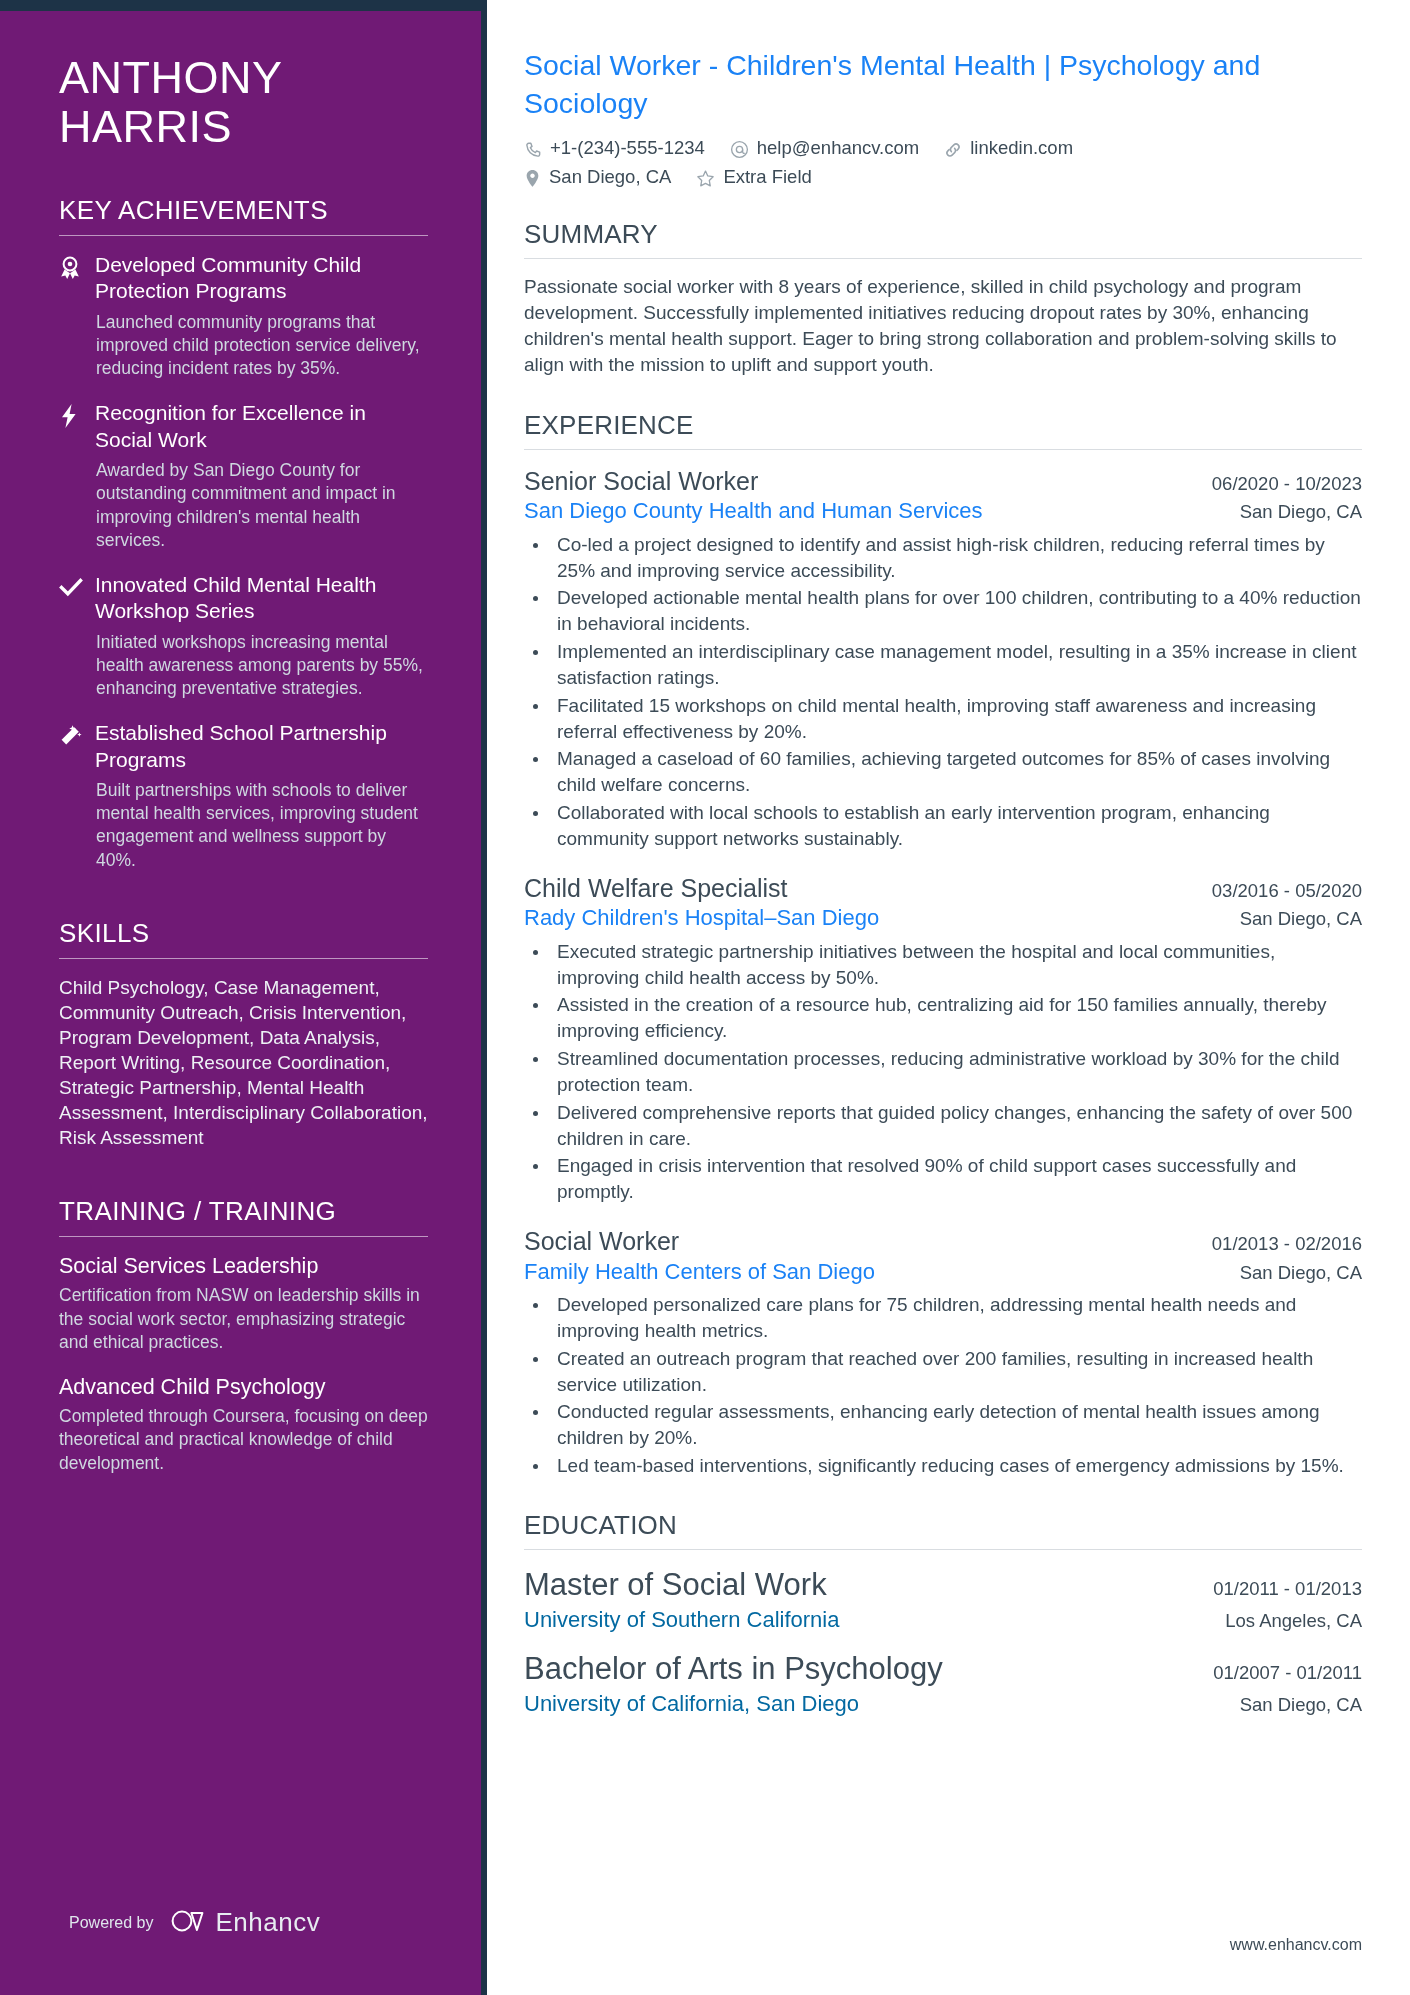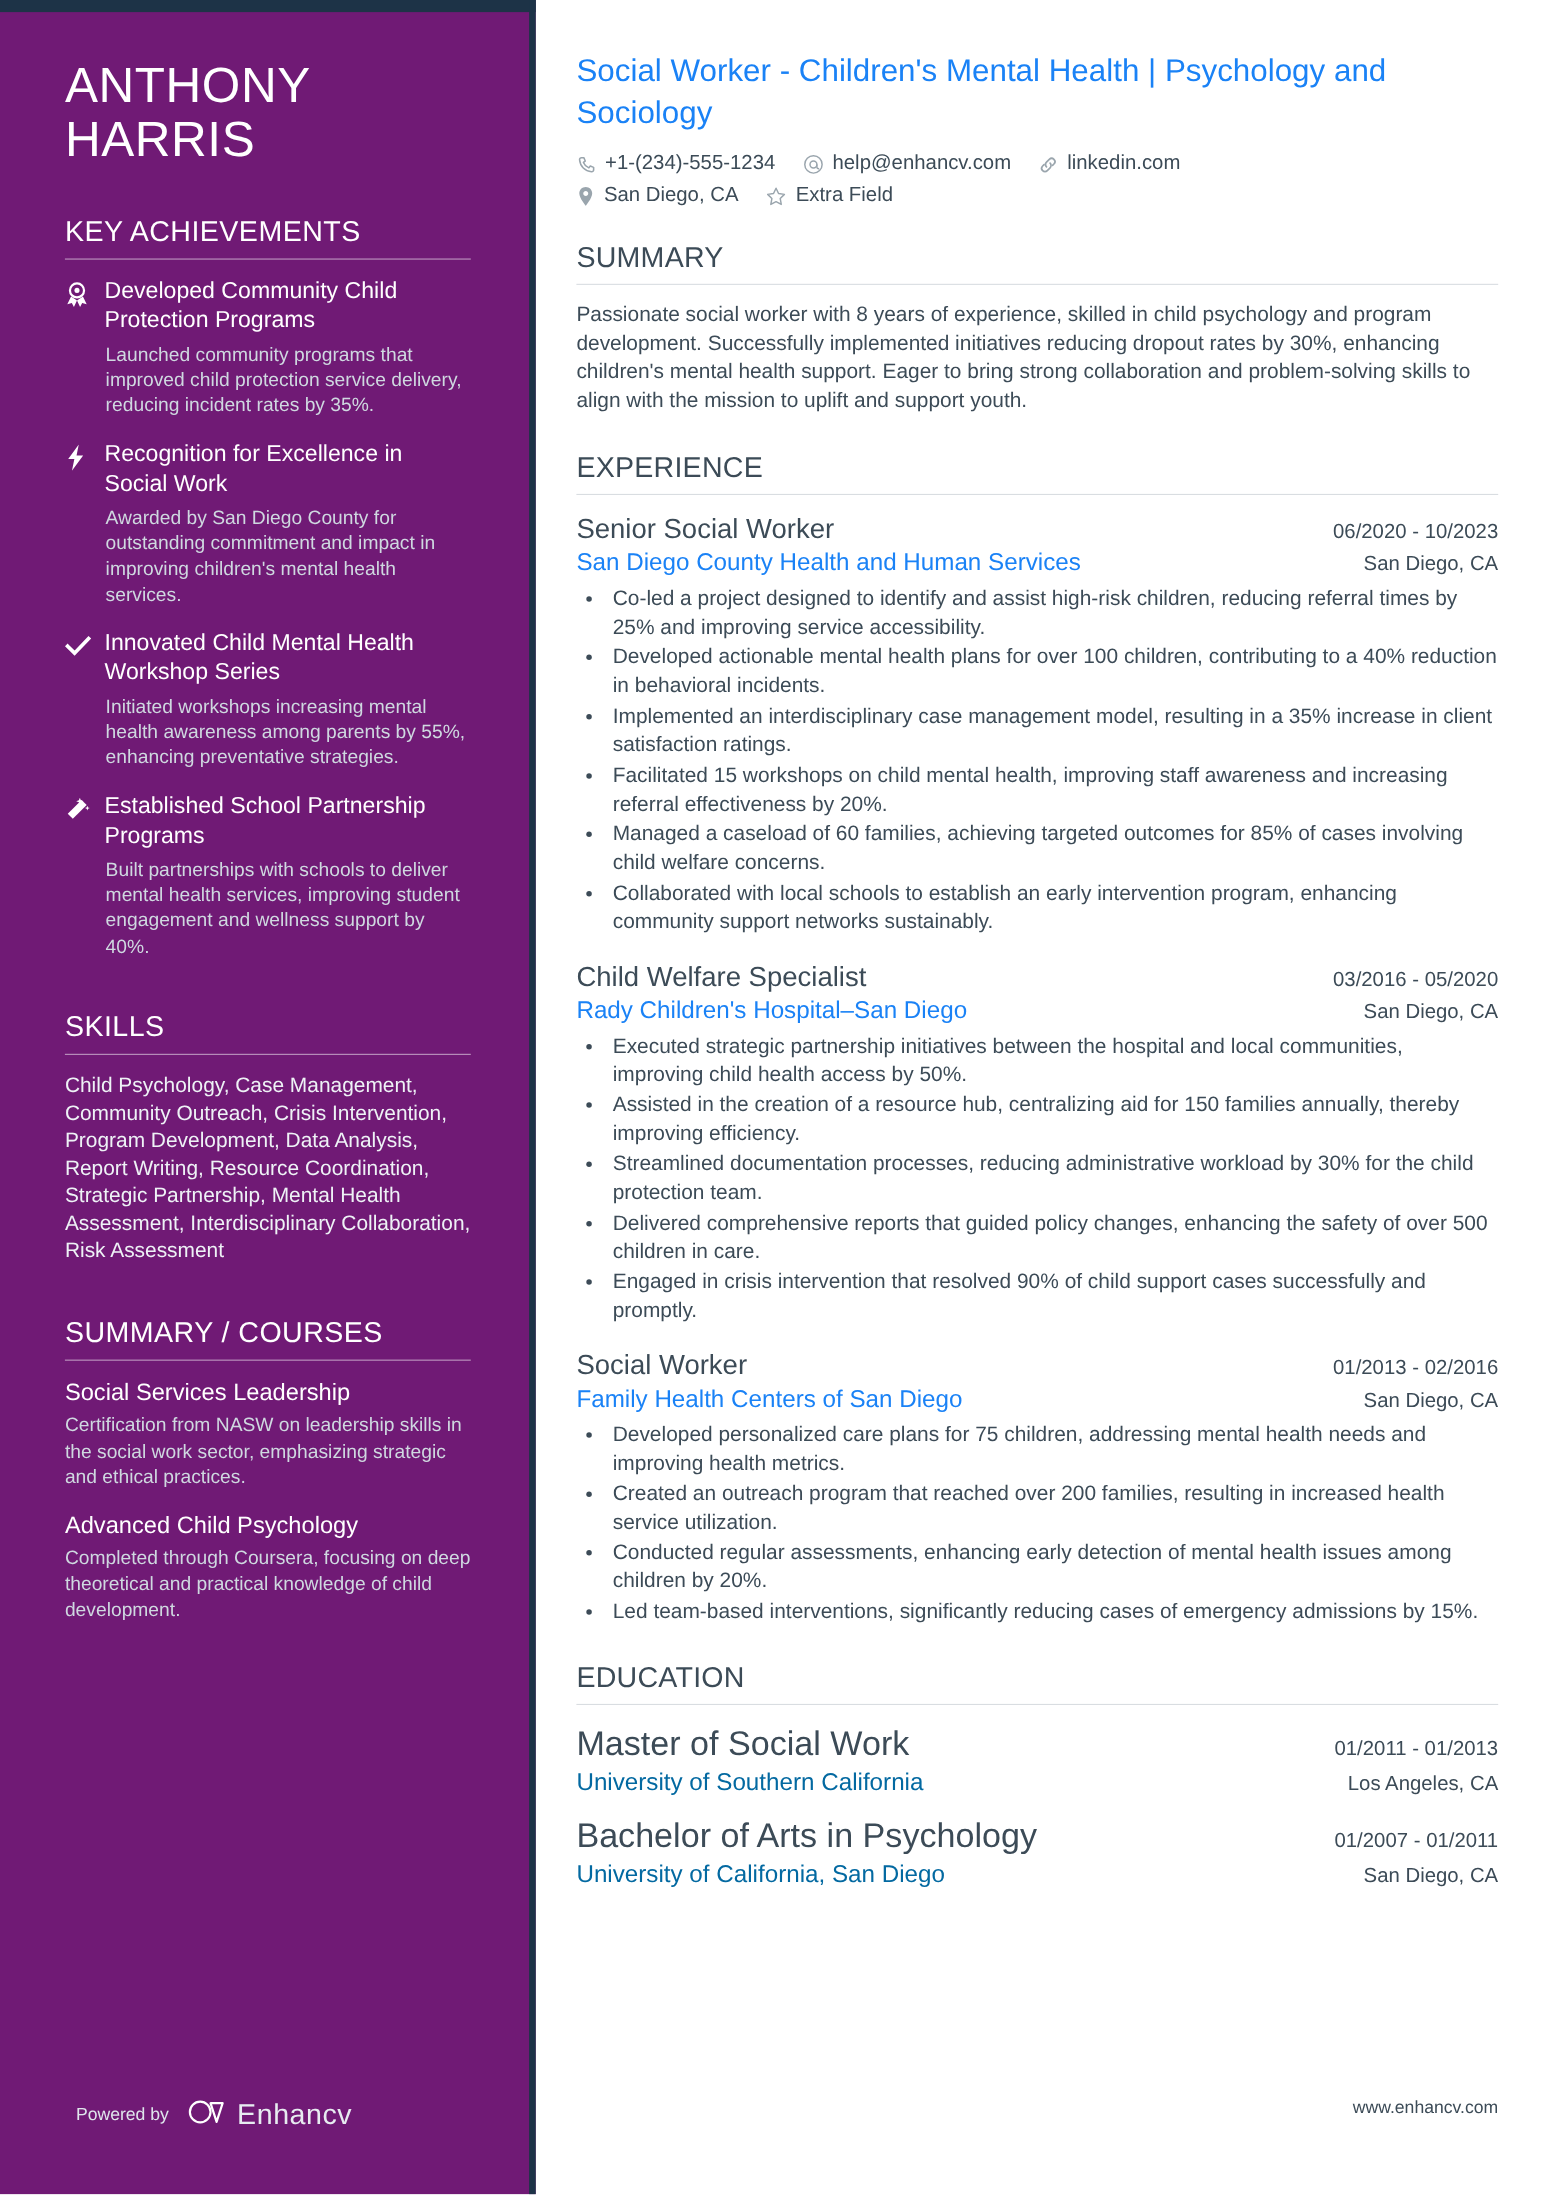--- a/index.html
+++ b/index.html
@@ -229,21 +229,21 @@
   }
   .edu-school {
     font-size: 22px;
     color: #0369a1;
     line-height: 1.35;
   }
 
   .site-url {
     position: absolute;
     right: 48px;
-    bottom: 69px;
+    bottom: 41px;
     font-size: 16px;
     color: #3c4b57;
   }
 </style>
 </head>
 <body>
 
 <div class="page">
 
   <aside class="sidebar">
@@ -313,21 +313,21 @@
       </div>
     </section>
 
     <section class="side-section skills-sec">
       <div class="side-heading">SKILLS</div>
       <div class="side-rule"></div>
       <div class="skills-text">Child Psychology, Case Management, Community Outreach, Crisis Intervention, Program Development, Data Analysis, Report Writing, Resource Coordination, Strategic Partnership, Mental Health Assessment, Interdisciplinary Collaboration, Risk Assessment</div>
     </section>
 
     <section class="side-section training-sec">
-      <div class="side-heading">SUMMARY / COURSES</div>
+      <div class="side-heading">TRAINING / TRAINING</div>
       <div class="side-rule"></div>
 
       <div class="course-item">
         <div class="course-title">Social Services Leadership</div>
         <div class="course-desc">Certification from NASW on leadership skills in the social work sector, emphasizing strategic and ethical practices.</div>
       </div>
       <div class="course-item">
         <div class="course-title">Advanced Child Psychology</div>
         <div class="course-desc">Completed through Coursera, focusing on deep theoretical and practical knowledge of child development.</div>
       </div>

